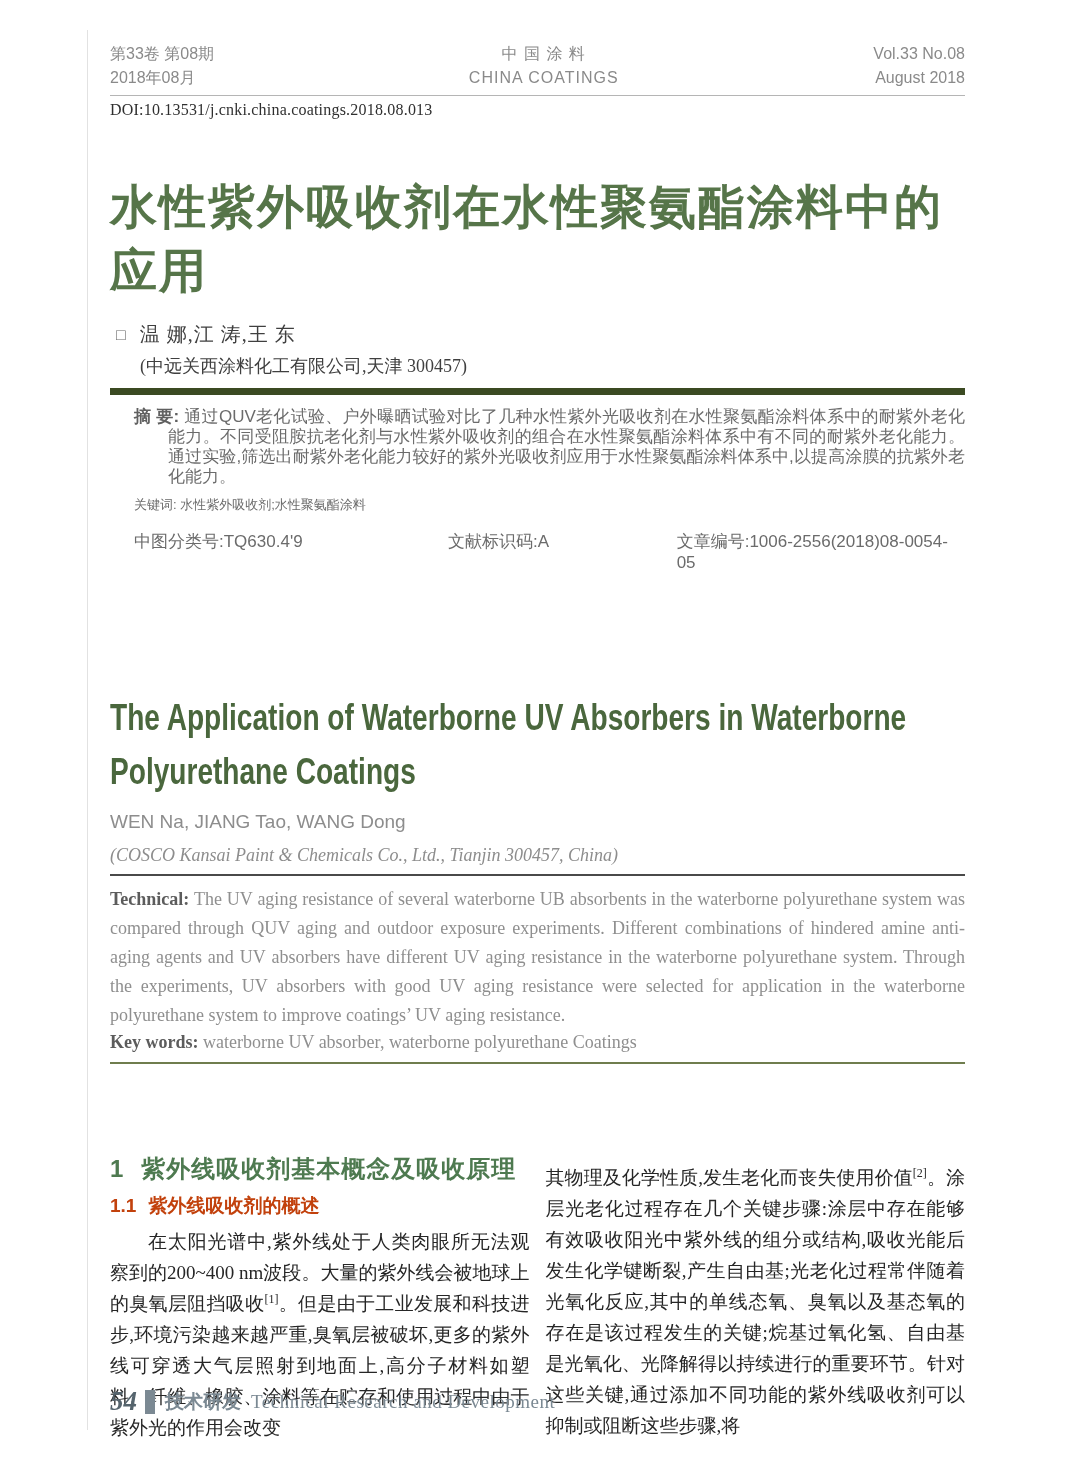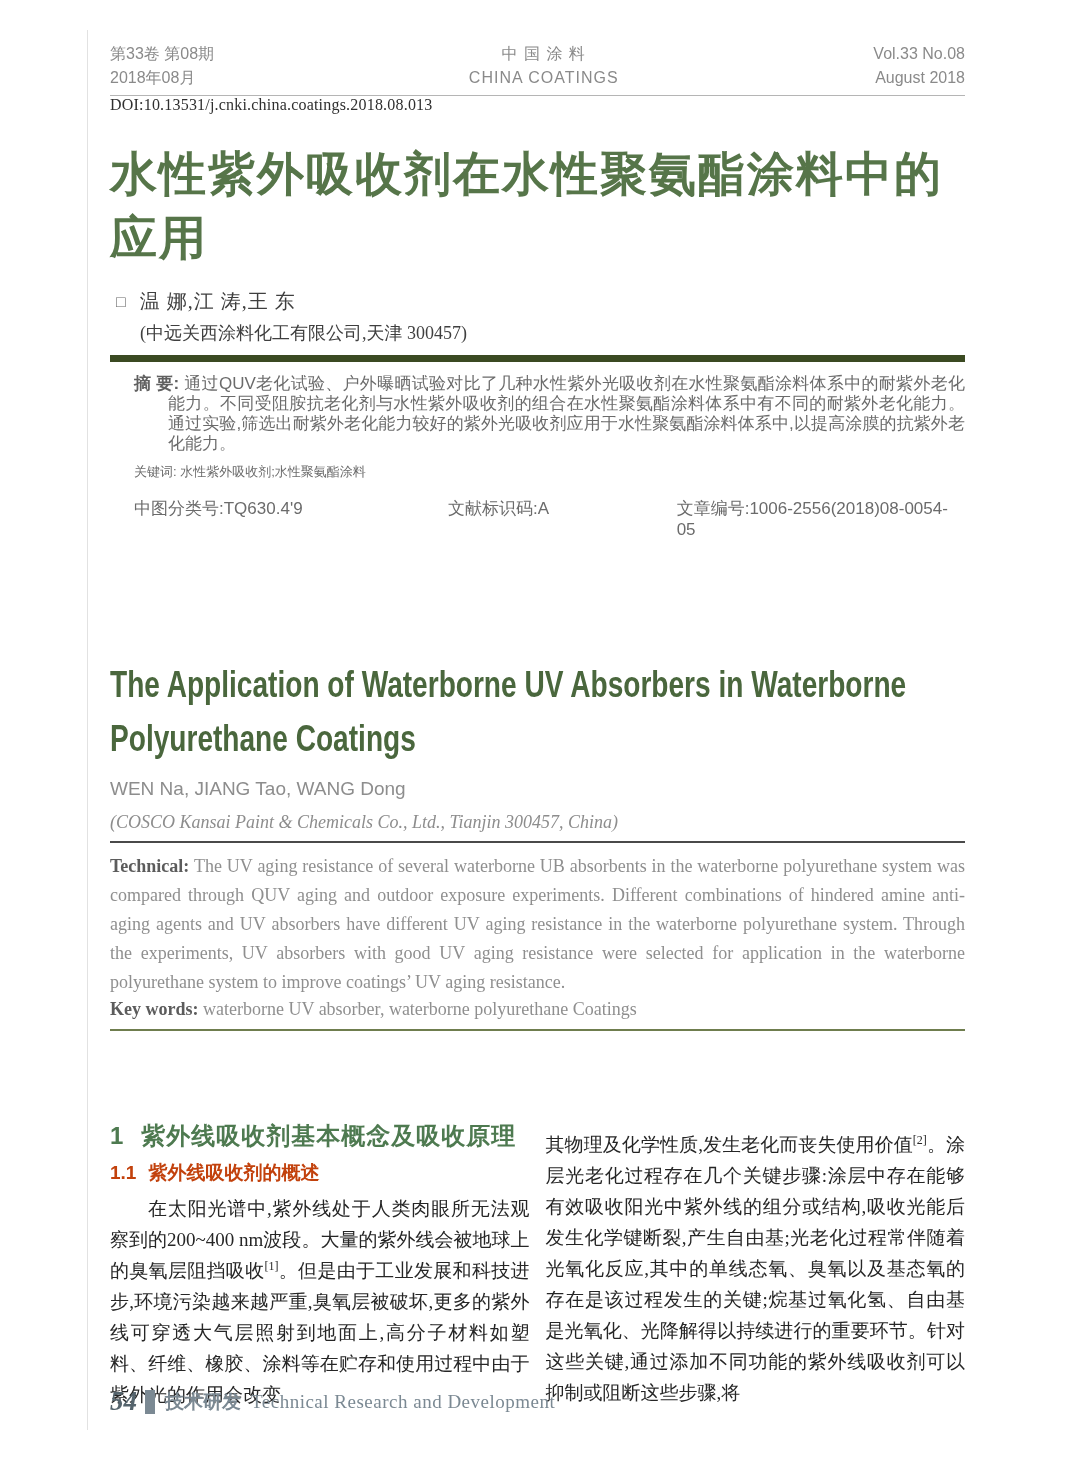--- a/index.html
+++ b/index.html
@@ -26,28 +26,29 @@
     display: flex; justify-content: space-between;
     padding-top: 42px;
     color: #8a8a8a;
     font-family: "Liberation Sans", "DejaVu Sans", sans-serif;
     font-size: 16px; line-height: 24px;
   }
   .jheader .col-center { text-align: center; letter-spacing: 1px; }
   .jheader .col-right { text-align: right; }
   .jheader-rule { border: none; border-top: 1px solid #b5b5b5; margin-top: 5px; }
   .doi-line {
+    margin-top: 5px;
     font-size: 16px; color: #2f2f2f;
     font-family: "Liberation Serif", "DejaVu Serif", serif;
     letter-spacing: 0.2px;
   }
 
   
   .title-cn {
-    margin-top: 28px;
+    margin-top: 56px;
     color: #567549;
     font-family: "Liberation Sans", "DejaVu Sans", sans-serif;
     font-weight: bold;
     font-size: 47px; line-height: 64px; letter-spacing: 2px;
   }
 
   
   .authors-cn-row {
     margin-top: 18px; margin-left: 6px;
     font-size: 20px; color: #3f3f3f;

